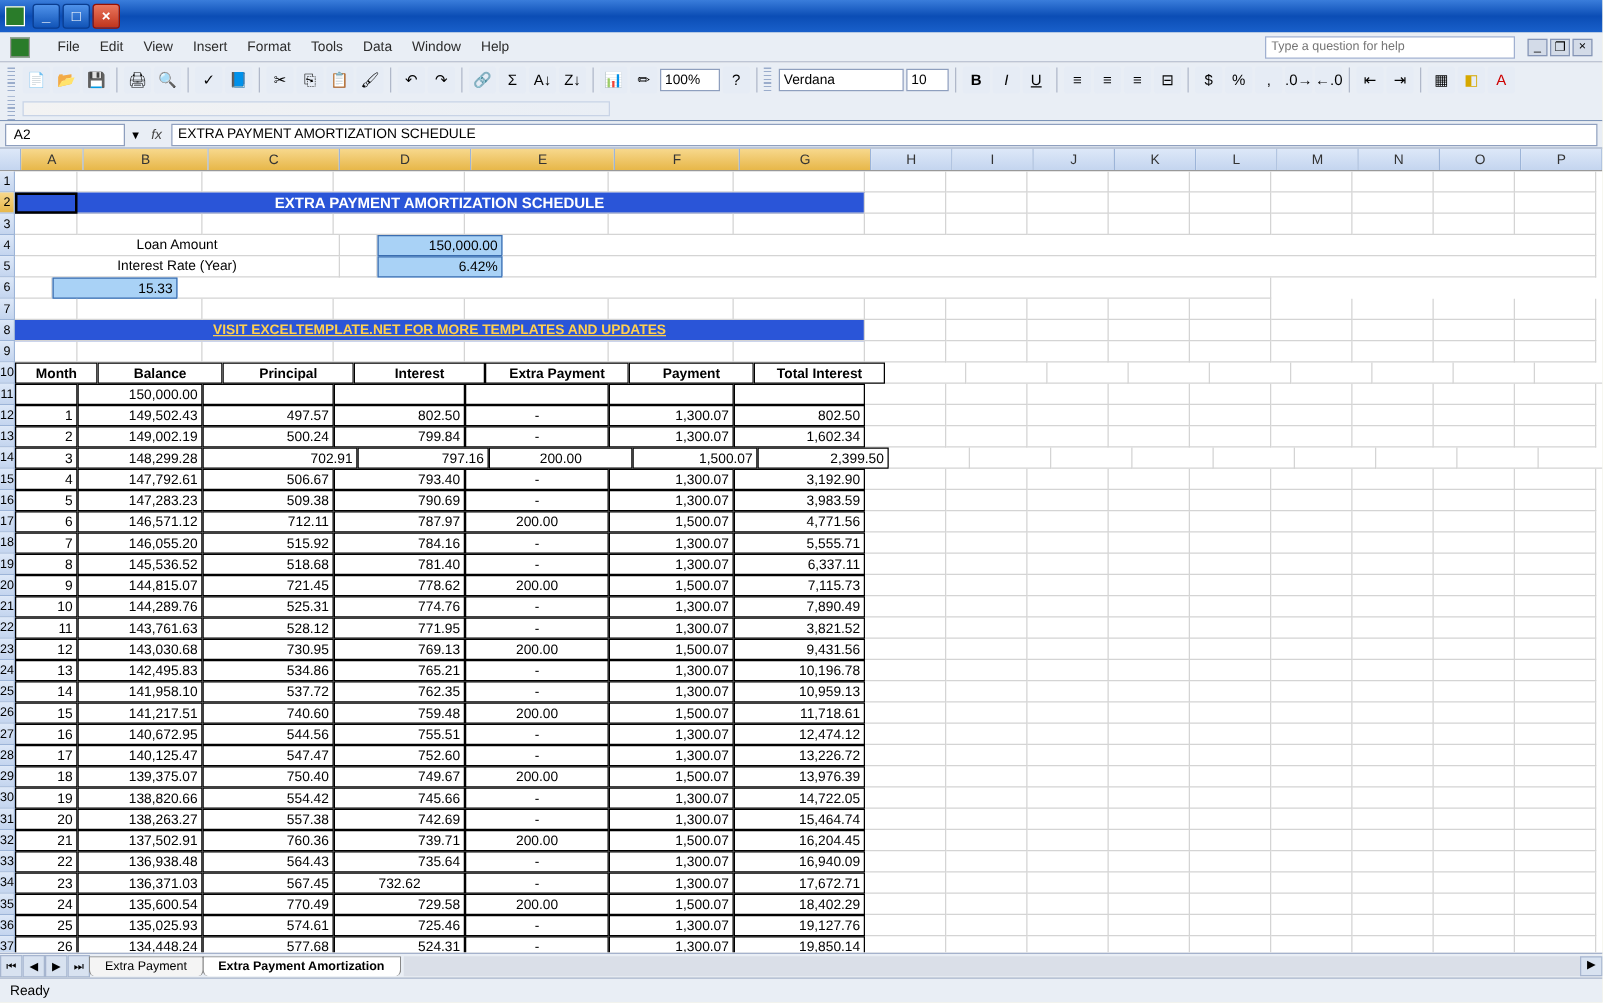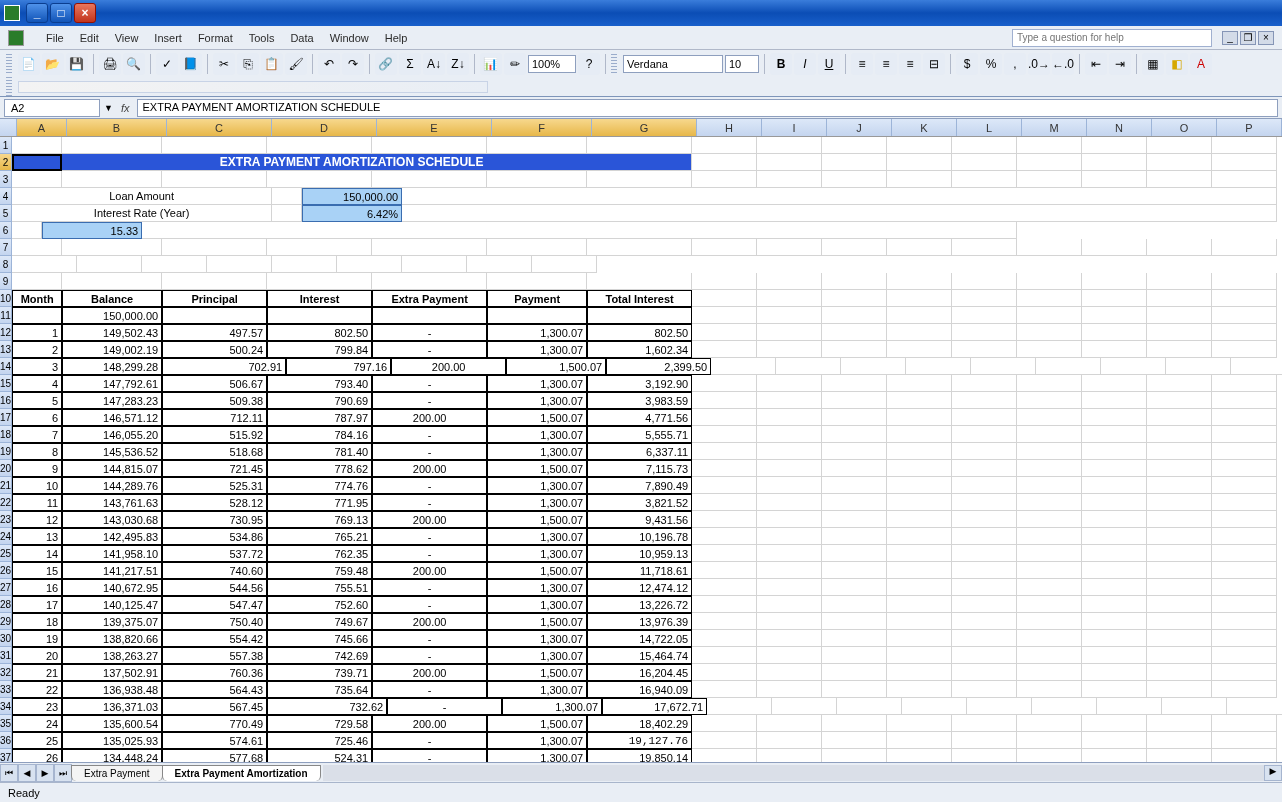--- a/index.html
+++ b/index.html
@@ -322,20 +322,21 @@
           <div class="cell" style="width: 65px;"></div>
           <div class="cell" style="width: 65px;"></div>
           <div class="cell" style="width: 65px;"></div>
           <div class="cell" style="width: 65px;"></div>
           <div class="cell" style="width: 65px;"></div>
           <div class="cell" style="width: 65px;"></div>
           <div class="cell" style="width: 65px;"></div>
           <div class="cell" style="width: 65px;"></div>
         </div>
         <div class="row">
+          <div class="cell link-band" style="width: 680px;">VISIT EXCELTEMPLATE.NET FOR MORE TEMPLATES AND UPDATES</div>
           <div class="cell" style="width: 65px;"></div>
           <div class="cell" style="width: 65px;"></div>
           <div class="cell" style="width: 65px;"></div>
           <div class="cell" style="width: 65px;"></div>
           <div class="cell" style="width: 65px;"></div>
           <div class="cell" style="width: 65px;"></div>
           <div class="cell" style="width: 65px;"></div>
           <div class="cell" style="width: 65px;"></div>
           <div class="cell" style="width: 65px;"></div>
         </div>
@@ -351,21 +352,21 @@
           <div class="cell" style="width: 65px;"></div>
           <div class="cell" style="width: 65px;"></div>
           <div class="cell" style="width: 65px;"></div>
           <div class="cell" style="width: 65px;"></div>
           <div class="cell" style="width: 65px;"></div>
           <div class="cell" style="width: 65px;"></div>
           <div class="cell" style="width: 65px;"></div>
           <div class="cell" style="width: 65px;"></div>
         </div>
         <div class="row">
-          <div class="cell header-cell" style="width: 50px;">Month</div>
+          <div class="cell header-cell" style="width: 66px;">Month</div>
           <div class="cell header-cell" style="width: 100px;">Balance</div>
           <div class="cell header-cell" style="width: 105px;">Principal</div>
           <div class="cell header-cell" style="width: 105px;">Interest</div>
           <div class="cell header-cell" style="width: 115px;">Extra Payment</div>
           <div class="cell header-cell" style="width: 100px;">Payment</div>
           <div class="cell header-cell" style="width: 105px;">Total Interest</div>
           <div class="cell" style="width: 65px;"></div>
           <div class="cell" style="width: 65px;"></div>
           <div class="cell" style="width: 65px;"></div>
           <div class="cell" style="width: 65px;"></div>
@@ -786,21 +787,21 @@
           <div class="cell" style="width: 65px;"></div>
           <div class="cell" style="width: 65px;"></div>
           <div class="cell" style="width: 65px;"></div>
           <div class="cell" style="width: 65px;"></div>
           <div class="cell" style="width: 65px;"></div>
         </div>
         <div class="row">
           <div class="cell data-cell" style="width: 50px;">23</div>
           <div class="cell data-cell" style="width: 100px;">136,371.03</div>
           <div class="cell data-cell" style="width: 105px;">567.45</div>
-          <div class="cell data-cell" style="width: 120px;">732.62</div>
+          <div class="cell data-cell" style="width: 105px; text-align: center;">732.62</div>
           <div class="cell data-cell c" style="width: 115px;">-</div>
           <div class="cell data-cell" style="width: 100px;">1,300.07</div>
           <div class="cell data-cell" style="width: 105px;">17,672.71</div>
           <div class="cell" style="width: 65px;"></div>
           <div class="cell" style="width: 65px;"></div>
           <div class="cell" style="width: 65px;"></div>
           <div class="cell" style="width: 65px;"></div>
           <div class="cell" style="width: 65px;"></div>
           <div class="cell" style="width: 65px;"></div>
           <div class="cell" style="width: 65px;"></div>
@@ -825,21 +826,21 @@
           <div class="cell" style="width: 65px;"></div>
           <div class="cell" style="width: 65px;"></div>
         </div>
         <div class="row">
           <div class="cell data-cell" style="width: 50px;">25</div>
           <div class="cell data-cell" style="width: 100px;">135,025.93</div>
           <div class="cell data-cell" style="width: 105px;">574.61</div>
           <div class="cell data-cell" style="width: 105px;">725.46</div>
           <div class="cell data-cell c" style="width: 115px;">-</div>
           <div class="cell data-cell" style="width: 100px;">1,300.07</div>
-          <div class="cell data-cell" style="width: 105px; font-family: Liberation Mono, monospace;">19,127.76</div>
+          <div class="cell data-cell" style="width: 105px;">19,127.76</div>
           <div class="cell" style="width: 65px;"></div>
           <div class="cell" style="width: 65px;"></div>
           <div class="cell" style="width: 65px;"></div>
           <div class="cell" style="width: 65px;"></div>
           <div class="cell" style="width: 65px;"></div>
           <div class="cell" style="width: 65px;"></div>
           <div class="cell" style="width: 65px;"></div>
           <div class="cell" style="width: 65px;"></div>
           <div class="cell" style="width: 65px;"></div>
         </div>

